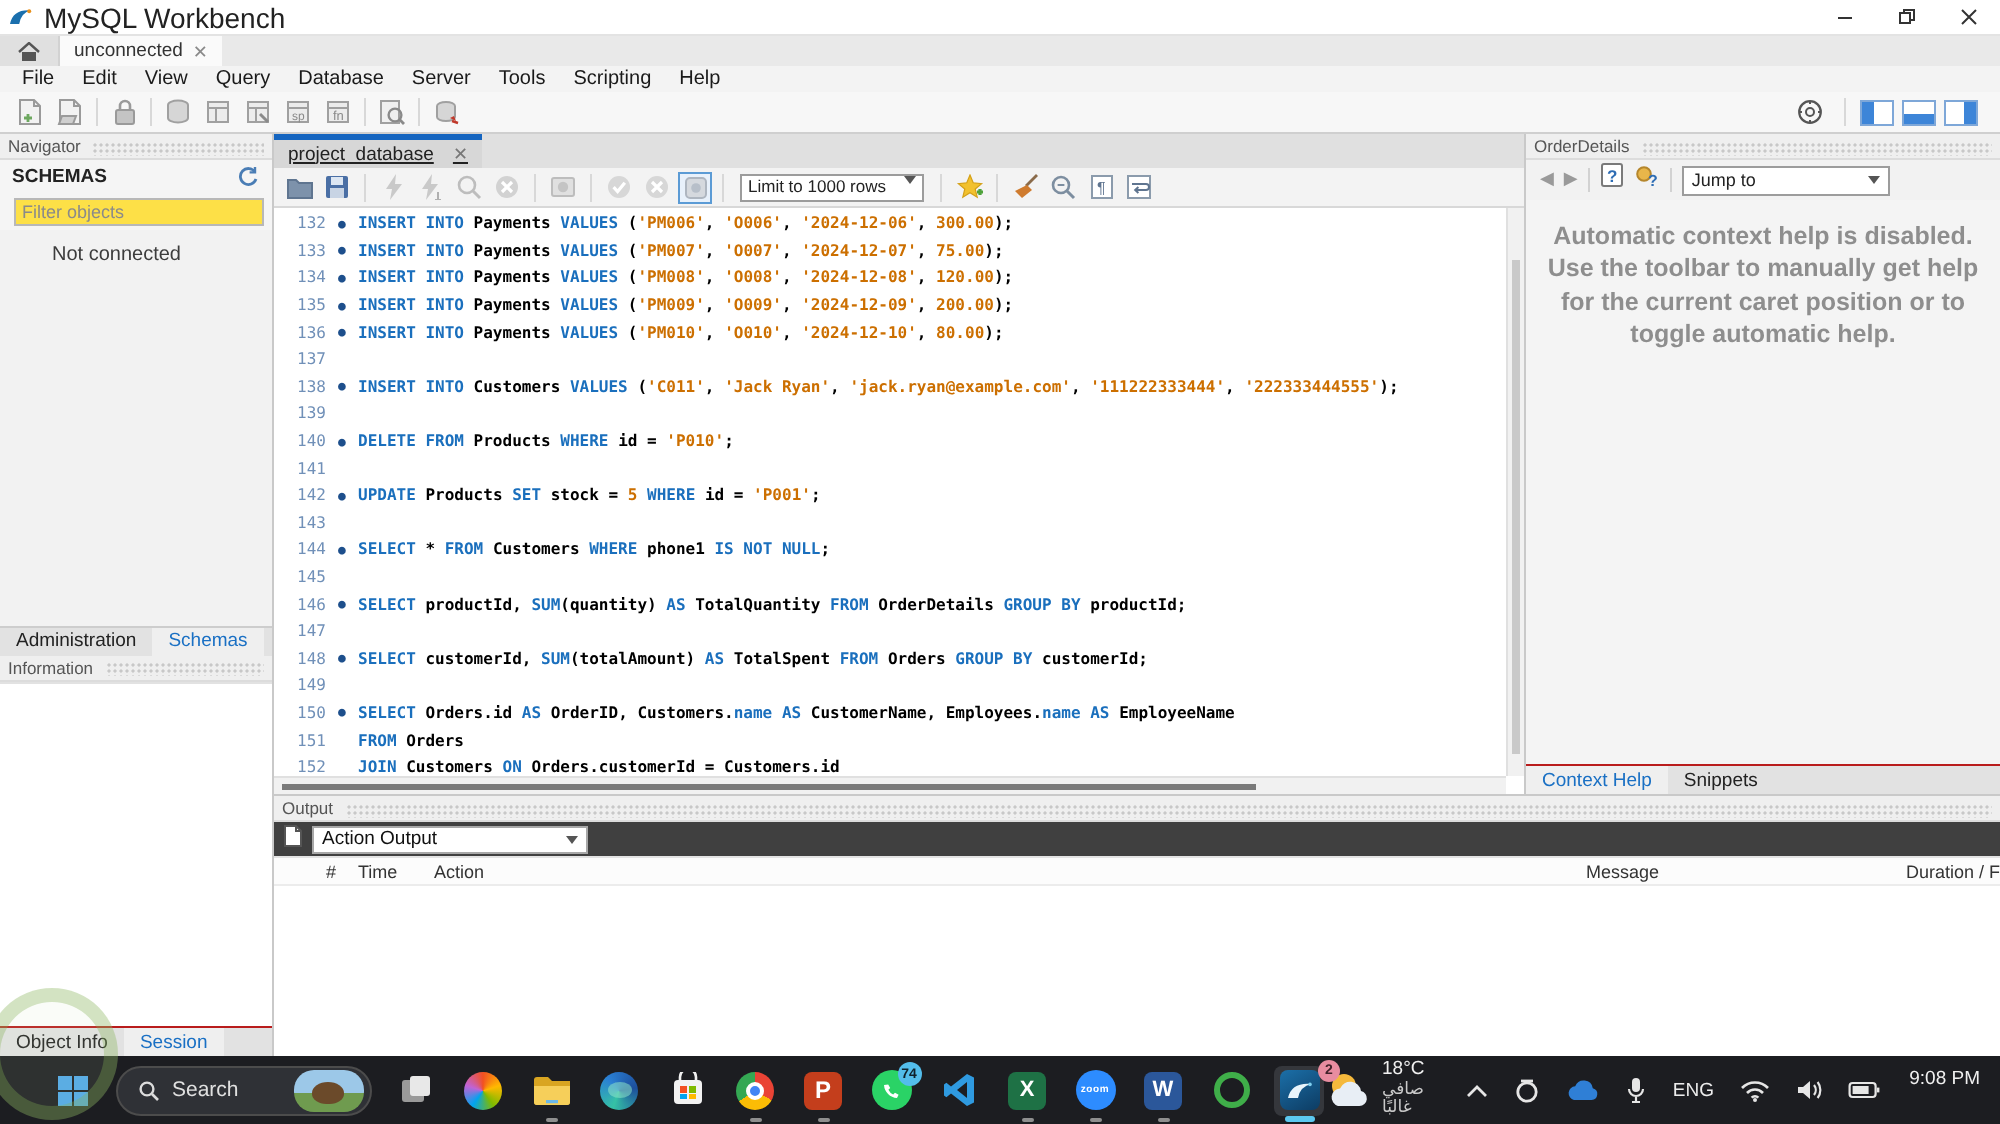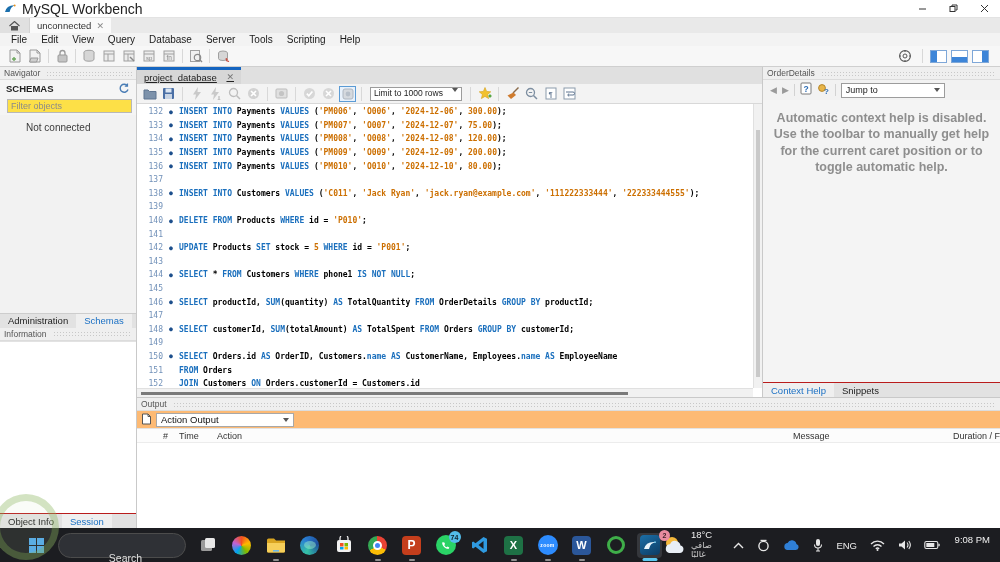--- a/index.html
+++ b/index.html
@@ -87,38 +87,38 @@
   
   .sqladd { position:absolute; left:763px; top:0; width:237px; height:330px; background:#f4f4f4; display:flex; flex-direction:column; }
   .sa-toolbar { height:20px; display:flex; align-items:center; gap:5px; padding:0 7px; background:#f2f2f2; }
   .sa-arrow { font-size:9px; color:#9a9a9a; font-family:"DejaVu Sans",sans-serif; }
   .sa-sep { width:1px; height:12px; background:#d2d2d2; }
   .jump-dd { width:104px; height:15px; border:1px solid #9c9c9c; background:#fff; display:flex; align-items:center; font-size:9px; color:#222; padding:0 4px; }
   .sa-help { margin-top:10px; padding:0 8px; text-align:center; font-size:12.5px; font-weight:bold; color:#8e8e8e; line-height:1.3; }
 
   
   .output { position:absolute; left:137px; top:330px; right:0; bottom:0; background:#fff; display:flex; flex-direction:column; border-top:1px solid #c9c9c9; }
-  .action-row { height:18px; background:#fdba74; display:flex; align-items:center; gap:4px; padding-left:4px; border-bottom:1px solid #e3e3e3; }
+  .action-row { height:18px; background:#404040; display:flex; align-items:center; gap:4px; padding-left:4px; border-bottom:1px solid #e3e3e3; }
   .action-dd { width:138px; height:14px; border:1px solid #a8a8a8; background:#fff; display:flex; align-items:center; font-size:9.5px; color:#111; padding:0 4px; }
   .out-cols { height:14px; display:flex; align-items:center; font-size:9px; color:#333; background:#fcfcfc; border-bottom:1px solid #ececec; padding-left:26px; }
   .out-col { flex:none; }
   .out-col:nth-child(1) { width:16px; }
   .out-col:nth-child(2) { width:38px; }
   .out-col:nth-child(3) { width:576px; }
   .out-col:nth-child(4) { width:160px; }
   .out-body { flex:1; background:#fff; }
 
   
   .taskbar { position:absolute; top:528px; left:0; right:0; height:34px; background:#1c1d21; display:flex; align-items:center; color:#e8e8e8; }
   .tb-cluster { display:flex; align-items:center; gap:9px; margin-left:24px; }
   .tk { width:25px; height:25px; position:relative; display:flex; align-items:center; justify-content:center; border-radius:4px; }
   .tk.run::after { content:""; position:absolute; bottom:-3px; left:50%; transform:translateX(-50%); width:6px; height:2px; border-radius:1px; background:#8f8f8f; }
   .tk.active { background:#35373c; }
   .tk.active::after { content:""; position:absolute; bottom:-3px; left:50%; transform:translateX(-50%); width:15px; height:3px; border-radius:2px; background:#5cc8f0; }
-  .search-pill { width:128px; height:25px; background:#2f3136; border:1px solid #4c4c4c; border-radius:13px; display:flex; align-items:center; gap:18px; padding:0 3px 0 10px;flex-direction:column; }
+  .search-pill { width:128px; height:25px; background:#2f3136; border:1px solid #4c4c4c; border-radius:13px; display:flex; align-items:center; gap:6px; padding:0 3px 0 10px; }
   .search-pill .search-label { font-size:10.5px; color:#e0e0e0; }
   .bing-img { margin-left:auto; width:35px; height:21px; border-radius:10px; background:linear-gradient(180deg,#9cc8e8 0 55%,#6f9b4f 55% 100%); position:relative; overflow:hidden; }
   .bing-img::after { content:""; position:absolute; left:9px; top:6px; width:16px; height:11px; border-radius:50% 50% 45% 45%; background:#6b4a2a; }
   .ws-badge { position:absolute; top:-4px; right:-5px; min-width:12px; height:12px; border-radius:7px; background:#53bdeb; color:#10222c; font-size:7px; font-weight:bold; display:flex; align-items:center; justify-content:center; padding:0 2px; }
   .tb-right { margin-left:auto; display:flex; align-items:center; gap:13px; padding-right:10px; }
   .weather { display:flex; align-items:center; gap:5px; }
   .weather-icon-wrap { position:relative; width:24px; height:24px; }
   .w-badge { position:absolute; top:-3px; left:-3px; width:11px; height:11px; border-radius:6px; background:#e88ca0; color:#40222a; font-size:7px; font-weight:bold; display:flex; align-items:center; justify-content:center; }
   .weather-text { display:flex; flex-direction:column; line-height:1.15; }
   .w-temp { font-size:9.5px; color:#f0f0f0; }

